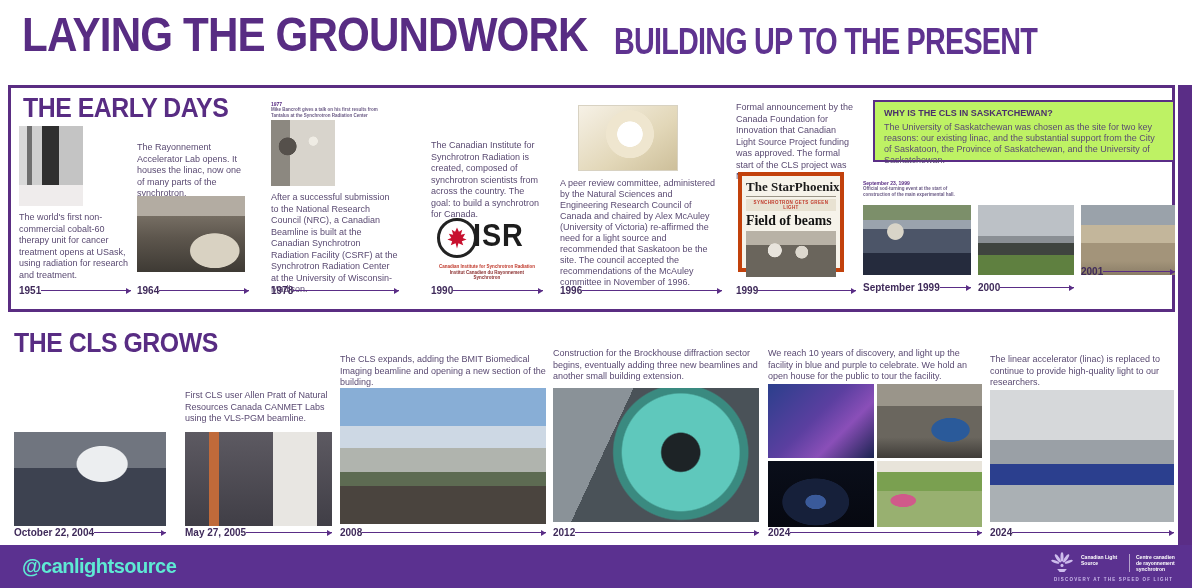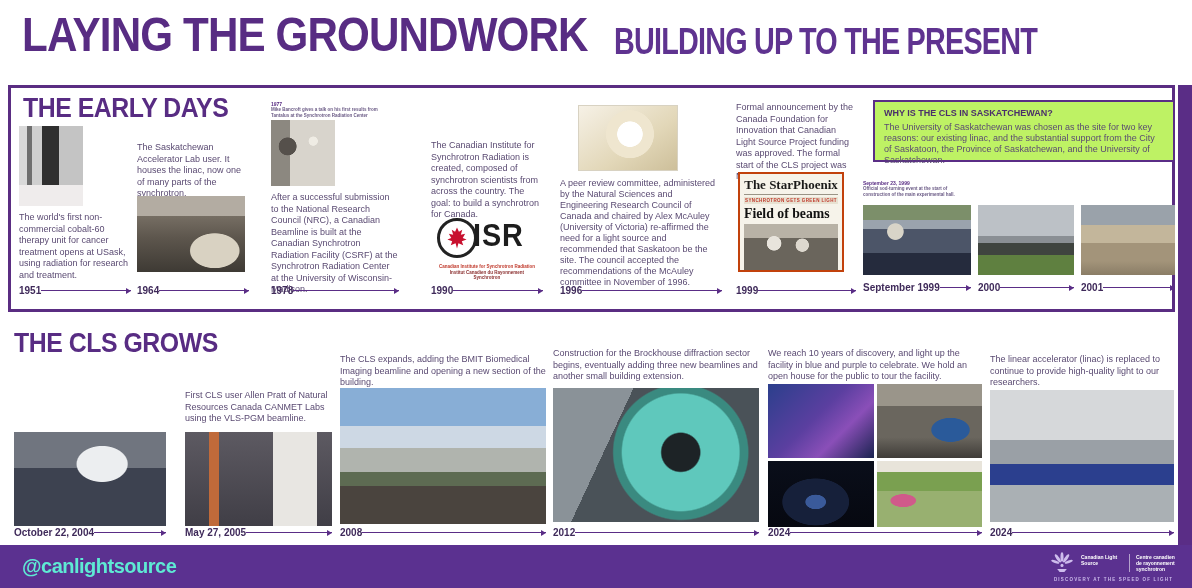--- a/index.html
+++ b/index.html
@@ -62,21 +62,21 @@
   .cisr-mark { position:relative; height:44px; }
   .cisr-circle { position:absolute; left:0; top:2px; width:40px; height:40px; border:3px solid #222;
     border-radius:50%; background:#fff; display:flex; align-items:center; justify-content:center; }
   .cisr-circle svg { width:24px; height:24px; }
   .cisr-text { position:absolute; left:36px; top:1px; font-size:32px; font-weight:bold; color:#1d1d1d;
     letter-spacing:1px; transform:scaleX(.9); transform-origin:left; }
   .cisr-cap1 { margin-top:4px; font-size:4.5px; font-weight:bold; color:#c0392b; text-align:center; line-height:5.5px; }
   .cisr-cap2 { font-size:4.5px; font-weight:bold; color:#8b2f2f; text-align:center; line-height:5.5px; }
 
   
-  .newspaper { background:#f6f3ea; border:2px solid #c2410c; padding:3px 4px; }
+  .newspaper { background:#f6f3ea; border:4px solid #c2410c; padding:3px 4px; }
   .np-mast { font-family:"Liberation Serif", serif; font-weight:bold; font-size:13px; color:#1a1a1a;
     text-align:center; border-bottom:1px solid #9a9486; padding-bottom:1px; white-space:nowrap; }
   .np-kicker { font-size:4.5px; font-weight:bold; color:#c0392b; letter-spacing:.4px; text-align:center;
     background:#e8e2d2; margin:2px 0 1px; padding:1px 0; }
   .np-headline { font-family:"Liberation Serif", serif; font-weight:bold; font-size:14.5px; color:#111;
     white-space:nowrap; transform:scaleX(.95); transform-origin:left; }
   .np-photo { height:46px; margin-top:2px; background:
     radial-gradient(circle at 32% 42%, #e8e4dc 0 10%, rgba(0,0,0,0) 11%),
     radial-gradient(circle at 62% 46%, #ddd8ce 0 10%, rgba(0,0,0,0) 11%),
     linear-gradient(180deg,#b8b2a6 0 30%, #6a655c 30% 100%); }
@@ -144,21 +144,21 @@
     <div class="ed-panel" style="left:8px;width:112px">
       <div class="photo ph-cobalt" style="top:38px;left:0;width:64px;height:80px"></div>
       <div class="body-text" style="top:124px">The world's first non-commercial cobalt-60 therapy unit for cancer treatment opens at USask, using radiation for research and treatment.</div>
       <div class="timeline">
         <span class="year">1951</span>
         <span class="tl-line"></span>
       </div>
     </div>
 
     <div class="ed-panel" style="left:126px;width:112px">
-      <div class="body-text" style="top:54px">The Saskatchewan Accelerator Lab user. It houses the linac, now one of many parts of the synchrotron.</div>
+      <div class="body-text" style="top:54px">The Rayonnement Accelerator Lab opens. It houses the linac, now one of many parts of the synchrotron.</div>
       <div class="photo ph-accel-lab" style="top:108px;left:0;width:108px;height:76px"></div>
       <div class="timeline">
         <span class="year">1964</span>
         <span class="tl-line"></span>
       </div>
     </div>
 
     <div class="ed-panel" style="left:260px;width:128px">
       <div style="top:13px;left:0;right:20px">
         <div class="cap-title">1977</div>
@@ -235,21 +235,21 @@
     <div class="ed-panel" style="left:967px;width:96px">
       <div class="photo ph-2000" style="top:117px;left:0;width:96px;height:70px"></div>
       <div class="timeline" style="bottom:16px">
         <span class="year">2000</span>
         <span class="tl-line"></span>
       </div>
     </div>
 
     <div class="ed-panel" style="left:1070px;width:94px">
       <div class="photo ph-2001" style="top:117px;left:0;width:94px;height:70px"></div>
-      <div class="timeline" style="bottom:16px">
+      <div class="timeline" style="bottom:32px">
         <span class="year">2001</span>
         <span class="tl-line"></span>
       </div>
     </div>
   </section>
 
   <h2 class="section-title grows-title">THE CLS GROWS</h2>
 
   <div class="gr-panel" style="left:14px;width:152px">
     <div class="photo ph-2004" style="top:86px;left:0;width:152px;height:94px"></div>

